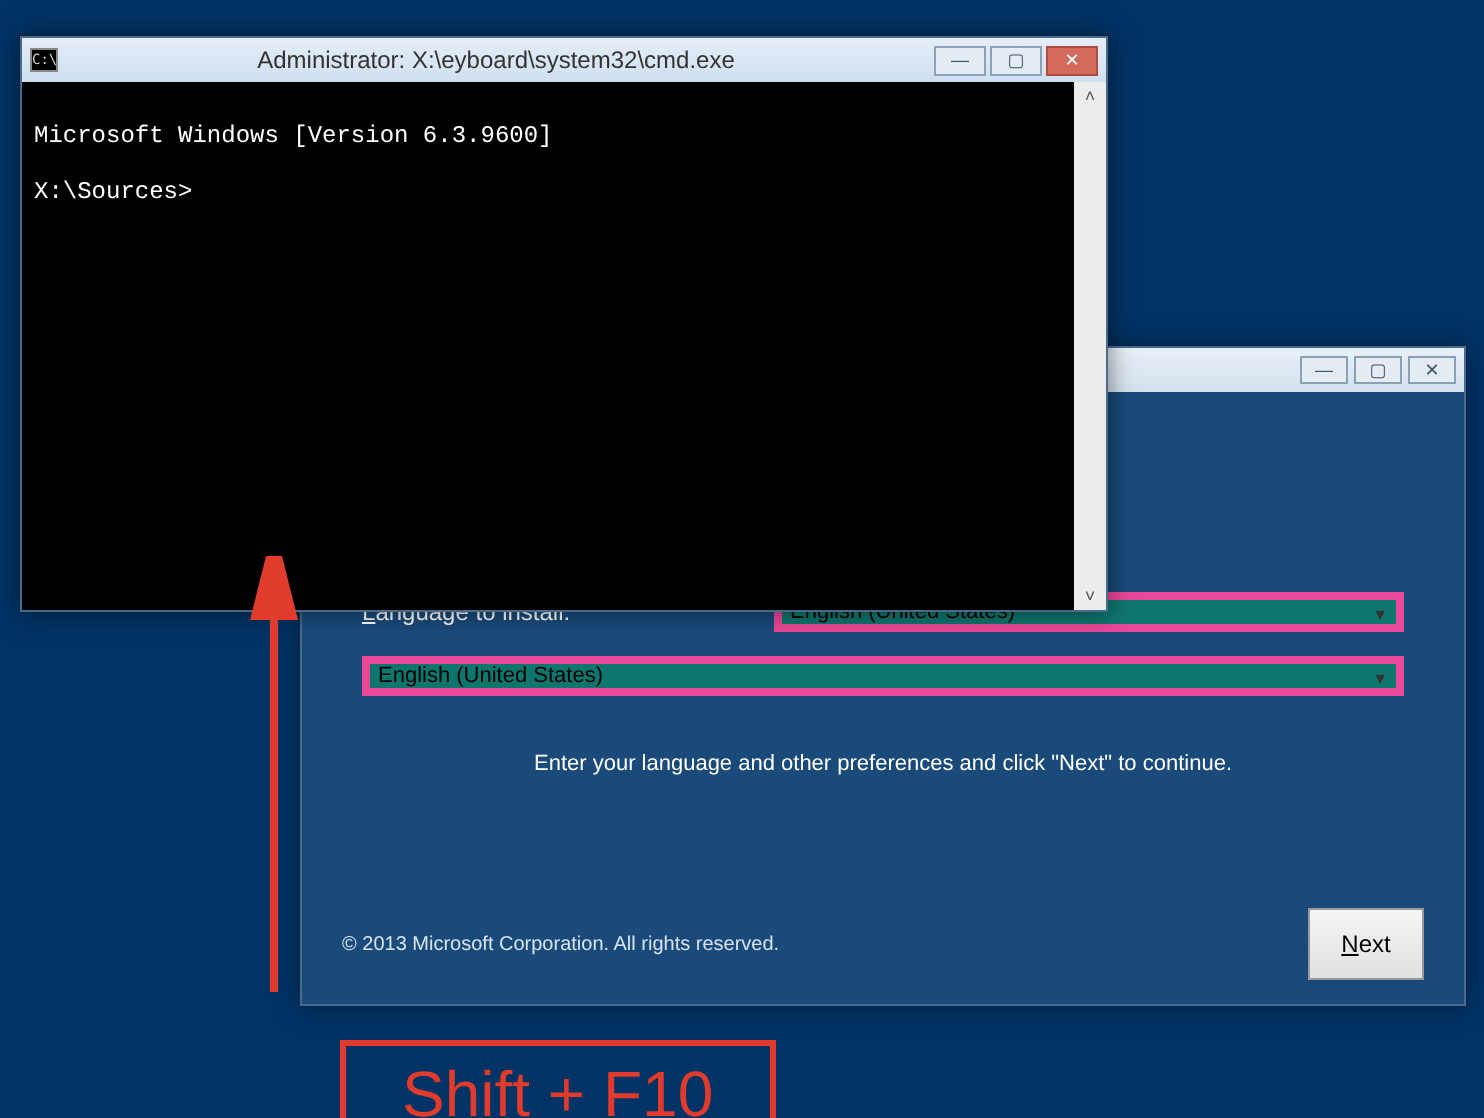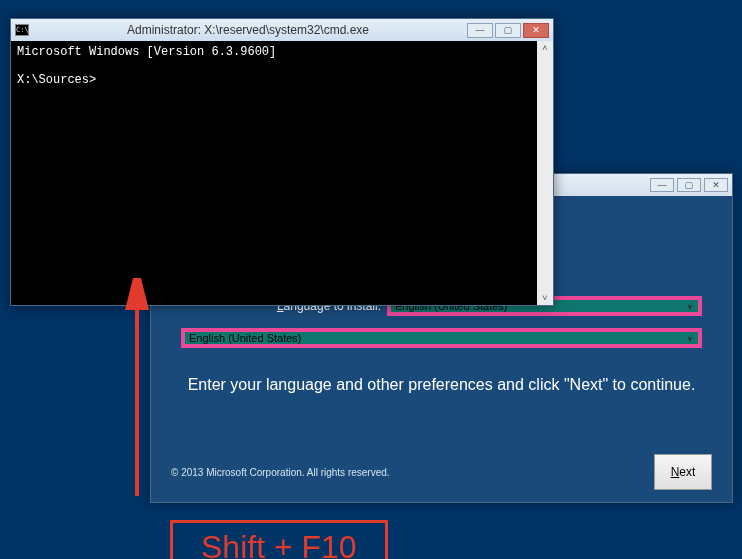--- a/index.html
+++ b/index.html
@@ -50,21 +50,21 @@
     font-size: 12px;
   }
   .form-row {
     display: flex;
     align-items: center;
     margin-bottom: 12px;
     gap: 6px;
   }
   .form-label {
     width: 200px;
-    text-align: right;
+    text-align: left;
     font-size: 12px;
   }
   .form-label .u { text-decoration: underline; }
   .form-select {
     flex: 1;
     height: 20px;
     background: #0f766e;
     border: 4px solid #ec4899;
     font-size: 11px;
     padding: 0 4px;
@@ -75,21 +75,21 @@
   }
   .form-select::after {
     content: "▼";
     position: absolute;
     right: 4px;
     font-size: 8px;
     color: #333;
   }
   .setup-hint {
     text-align: center;
-    font-size: 16px;
+    font-size: 11px;
     color: #fff;
     margin-top: 28px;
   }
   .setup-footer {
     position: absolute;
     bottom: 12px;
     left: 20px;
     right: 20px;
     display: flex;
     justify-content: space-between;
@@ -170,21 +170,21 @@
     flex: 1;
     display: flex;
     background: #000;
   }
   .cmd-body {
     flex: 1;
     background: #000;
     color: #fff;
     font-family: "Consolas", "Courier New", monospace;
     font-size: 12px;
-    padding: 4px 6px;
+    padding: 20px 6px;
     white-space: pre;
     line-height: 14px;
   }
   .cmd-scroll {
     width: 16px;
     background: #ececec;
     display: flex;
     flex-direction: column;
     justify-content: space-between;
     align-items: center;
@@ -249,21 +249,21 @@
   </div>
   <div class="setup-footer">
     <div class="copyright">© 2013 Microsoft Corporation. All rights reserved.</div>
     <button class="next-btn"><span class="u">N</span><span>ext</span></button>
   </div>
 </div>
 
 <div class="cmd-window">
   <div class="cmd-titlebar">
     <div class="cmd-icon">C:\</div>
-    <div class="cmd-title">Administrator: X:\reserved\system32\cmd.exe</div>
+    <div class="cmd-title">Administrator: X:\eyboard\system32\cmd.exe</div>
     <div class="cmd-ctrls">
       <div class="cmd-btn">—</div>
       <div class="cmd-btn">▢</div>
       <div class="cmd-btn cmd-close">✕</div>
     </div>
   </div>
   <div class="cmd-body-wrap">
     <div class="cmd-body"><span>Microsoft Windows [Version 6.3.9600]</span>
 <span></span>
 <span>X:\Sources&gt;</span></div>

